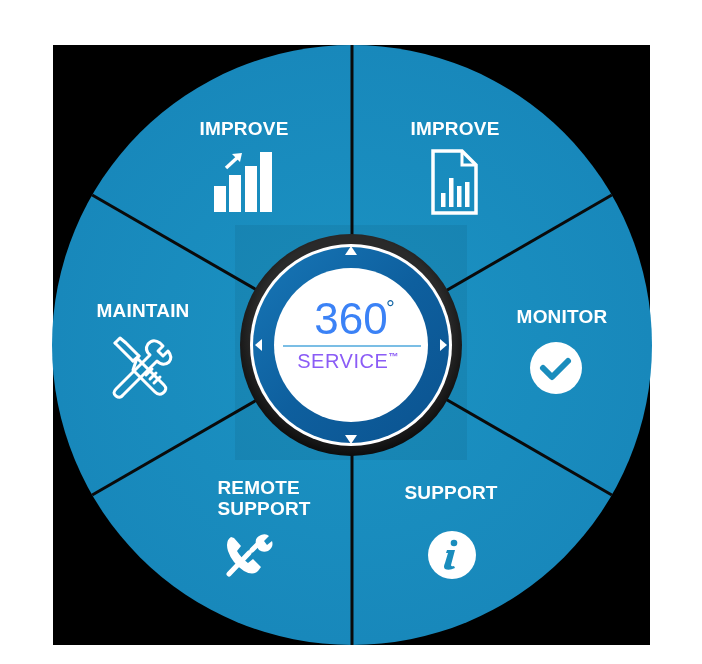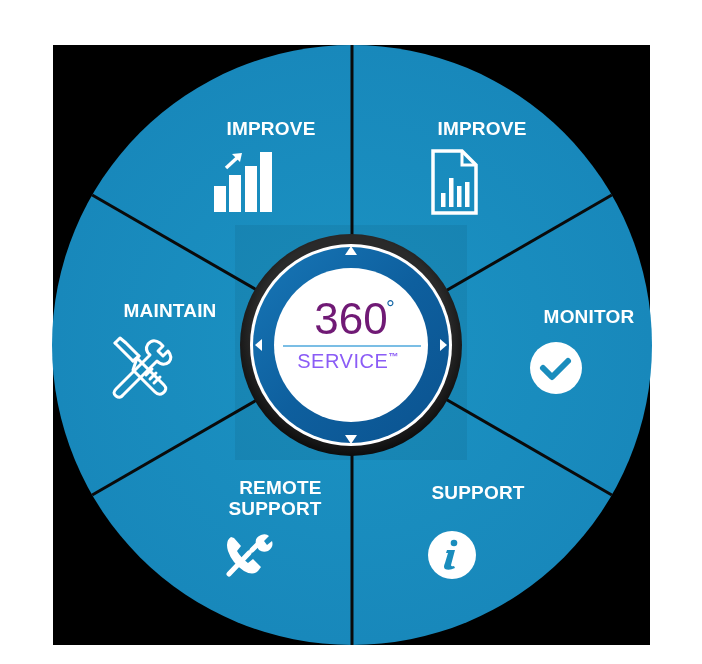--- a/index.html
+++ b/index.html
@@ -1,26 +1,26 @@
 <!DOCTYPE html>
 <html><head>
 <meta charset="utf-8">
 <style>
   html, body { margin: 0; padding: 0; background: #ffffff; }
   body { width: 702px; height: 664px; position: relative; overflow: hidden;
          font-family: "Liberation Sans", "DejaVu Sans", sans-serif; }
   #stage { position: absolute; left: 0; top: 0; width: 702px; height: 664px; }
   .label {
     position: absolute; color: #ffffff; font-weight: bold; font-size: 19px;
-    text-align: right; line-height: 21px; letter-spacing: 0.2px;
-    transform: translateX(-50%); white-space: nowrap; margin-left: 27px;
+    text-align: left; line-height: 21px; letter-spacing: 0.2px;
+    transform: translateX(-50%); white-space: nowrap;
   }
   .hub-title {
     position: absolute; left: 351px; top: 297px; transform: translateX(-50%);
-    font-size: 44px; color: #701a75; font-weight: normal; letter-spacing: 0px;
+    font-size: 44px; color: #3b82f6; font-weight: normal; letter-spacing: 0px;
     line-height: 44px;
   }
   .hub-deg {
     position: absolute; left: 386px; top: 296px; font-size: 22px; color: #1466a6;
   }
   .hub-sub {
     position: absolute; left: 348px; top: 350px; transform: translateX(-50%);
     font-size: 20px; color: #8b5cf6; letter-spacing: 0.5px; white-space: nowrap;
   }
   .hub-tm { font-size: 10px; vertical-align: 8px; font-weight: bold; }
@@ -132,21 +132,21 @@
   </div>
 
   <div class="label" style="left:143px; top:300px;">
     <span>MAINTAIN</span>
   </div>
 
   <div class="label" style="left:562px; top:306px;">
     <span>MONITOR</span>
   </div>
 
-  <div class="label" style="left:248px; top:477px;">
+  <div class="label" style="left:264px; top:477px;">
     <div>REMOTE</div>
     <div>SUPPORT</div>
   </div>
 
   <div class="label" style="left:451px; top:482px;">
     <div>SUPPORT</div>
   </div>
 
   <div class="hub-title">360</div>
   <div class="hub-deg">°</div>

